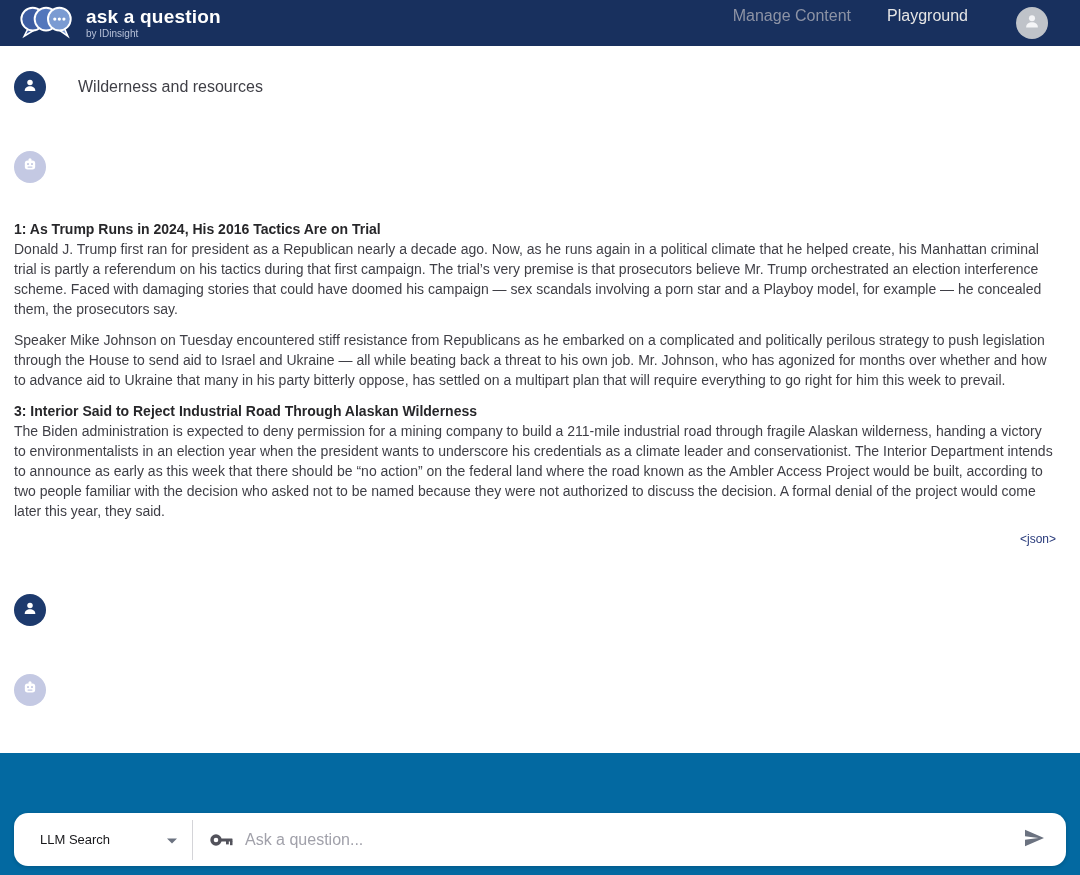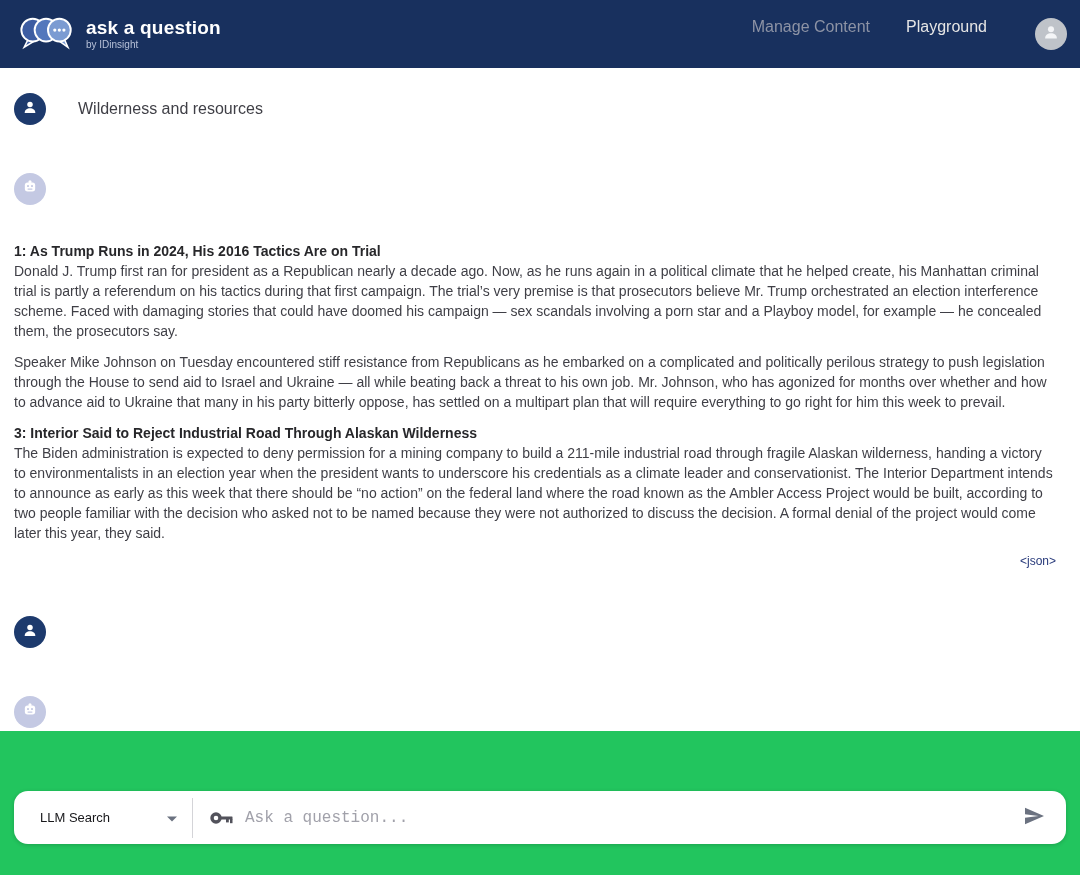--- a/index.html
+++ b/index.html
@@ -1,22 +1,22 @@
 <!DOCTYPE html>
 <html><head>
 <meta charset="utf-8">
 <style>
   * { margin:0; padding:0; box-sizing:border-box; }
   html,body { width:1080px; height:875px; overflow:hidden; background:#fff;
     font-family:"Liberation Sans","DejaVu Sans",sans-serif; }
   body { display:flex; flex-direction:column; }
 
   
-  .header { height:68px; flex:none; background:#18305e; display:flex;
-    align-items:center; justify-content:space-between; padding:0 13px 0 18px; }
+  .header { height:46px; flex:none; background:#18305e; display:flex;
+    align-items:center; justify-content:space-between; padding:0 32px 0 18px; }
   .brand { display:flex; align-items:center; gap:10px; }
   .brand-text { line-height:1; }
   .brand-title { color:#fff; font-size:19px; font-weight:700; letter-spacing:.2px; }
   .brand-sub { color:#b7c1d8; font-size:10px; margin-top:3px; }
   .nav { display:flex; }
   .nav-link { font-size:16px; cursor:pointer; text-decoration:none; }
   .nav-link.dim { color:#8d93a5; margin-right:36px; }
   .nav-link.active { color:#e5e5e5; font-weight:400; }
   .header-avatar { width:32px; height:32px; border-radius:50%; background:#bfc3c9;
     margin-left:48px; display:flex; align-items:center; justify-content:center; cursor:pointer; }
@@ -33,30 +33,30 @@
   .user-text { font-size:16px; color:#3f3f46; }
   .msg-body { flex:1; padding-top:4px; }
   .news-item { margin-bottom:11px; }
   .news-title { font-size:14px; font-weight:700; color:#27272a; line-height:20px; }
   .news-body { font-size:14px; color:#3f3f46; line-height:20px; }
   .answer-text { font-size:16px; color:#3f3f46; line-height:24px; }
   .json-link { display:block; text-align:right; font-size:12px; color:#27397a;
     text-decoration:none; margin-top:9px; cursor:pointer; }
 
   
-  .composer-area { flex:none; height:144px; background:#22c55e; padding:60px 14px 6px; }
+  .composer-area { flex:none; height:122px; background:#0369a1; padding:60px 14px 6px; }
   .composer { height:53px; background:#fff; border-radius:14px;
     box-shadow:0 1px 4px rgba(0,0,0,.18); display:flex; align-items:center; padding:0 18px 0 26px; }
   .mode-select { display:flex; align-items:center; justify-content:space-between;
     width:138px; cursor:pointer; flex:none; }
   .mode-label { font-size:13px; color:#18181b; }
   .vdivider { width:1px; height:40px; background:#d4d4d8; margin:0 16px 0 14px; flex:none; }
   .key-wrap { flex:none; display:flex; align-items:center; margin-right:10px; }
   .question-input { flex:1; border:none; outline:none; font-size:16px; color:#3f3f46;
-    font-family:Liberation Mono, monospace; background:transparent; }
+    font-family:Liberation Sans, sans-serif; background:transparent; }
   .question-input::placeholder { color:#a1a1aa; }
   .send-btn { border:none; background:transparent; cursor:pointer; flex:none;
     display:flex; align-items:center; padding:4px 2px; }
 </style>
 </head>
 <body>
 
 <div class="header">
   <div class="brand">
     <span>

